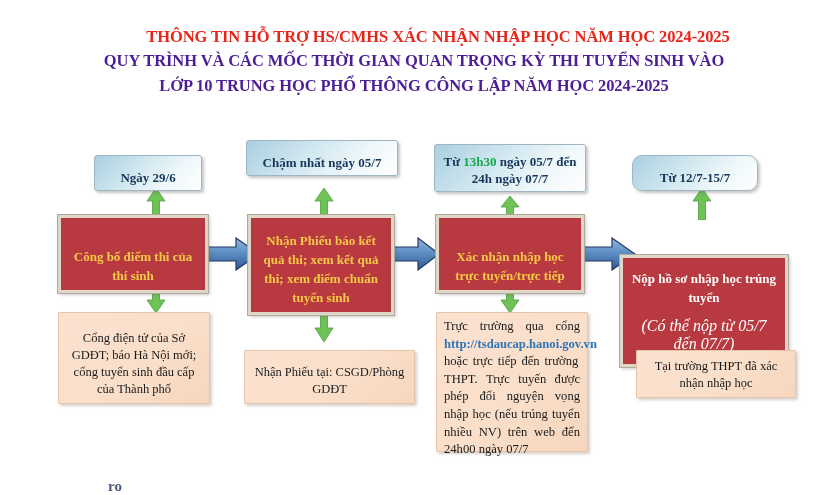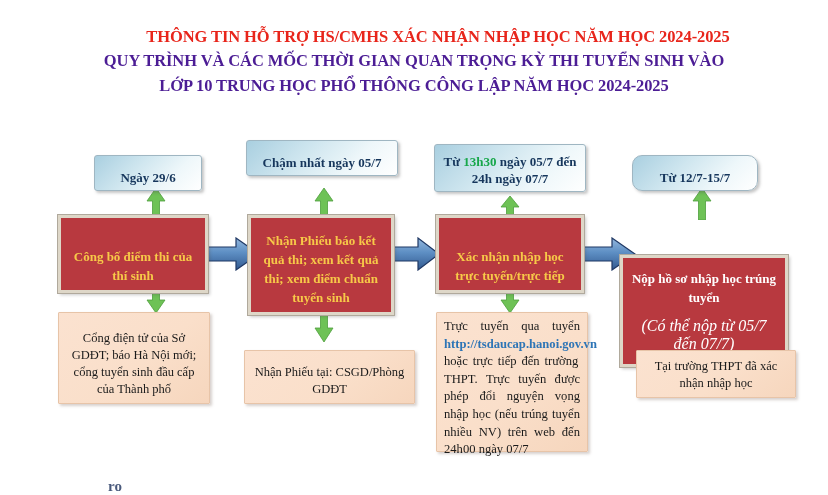--- a/index.html
+++ b/index.html
@@ -220,21 +220,21 @@
   </div>
 
   <div class="box peachbox" style="left:58px;top:312px;width:152px;height:92px;">
     <span>Cổng điện tử của Sở GDĐT; báo Hà Nội mới; cổng tuyển sinh đầu cấp của Thành phố</span>
   </div>
 
   <div class="box peachbox" style="left:244px;top:350px;width:171px;height:54px;">
     <span>Nhận Phiếu tại: CSGD/Phòng GDĐT</span>
   </div>
 
-  <div class="peachbox justify" style="position:absolute;left:436px;top:312px;width:152px;height:140px;box-sizing:border-box;"><span>Trực tuyến qua tuyển </span><span class="link">http://tsdaucap.hanoi.gov.vn</span><span> hoặc trực tiếp đến trường THPT. Trực tuyến được phép đổi nguyện vọng nhập học (nếu trúng tuyển nhiều NV) trên web đến 24h00 ngày 07/7</span></div>
+  <div class="peachbox justify" style="position:absolute;left:436px;top:312px;width:152px;height:140px;box-sizing:border-box;"><span>Trực trường qua cổng </span><span class="link">http://tsdaucap.hanoi.gov.vn</span><span> hoặc trực tiếp đến trường THPT. Trực tuyến được phép đổi nguyện vọng nhập học (nếu trúng tuyển nhiều NV) trên web đến 24h00 ngày 07/7</span></div>
 
   <div class="box peachbox" style="left:636px;top:350px;width:160px;height:48px;">
     <span>Tại trường THPT đã xác nhận nhập học</span>
   </div>
 
   <div class="cutoff">ro</div>
 
 </div>
 
 </body></html>

